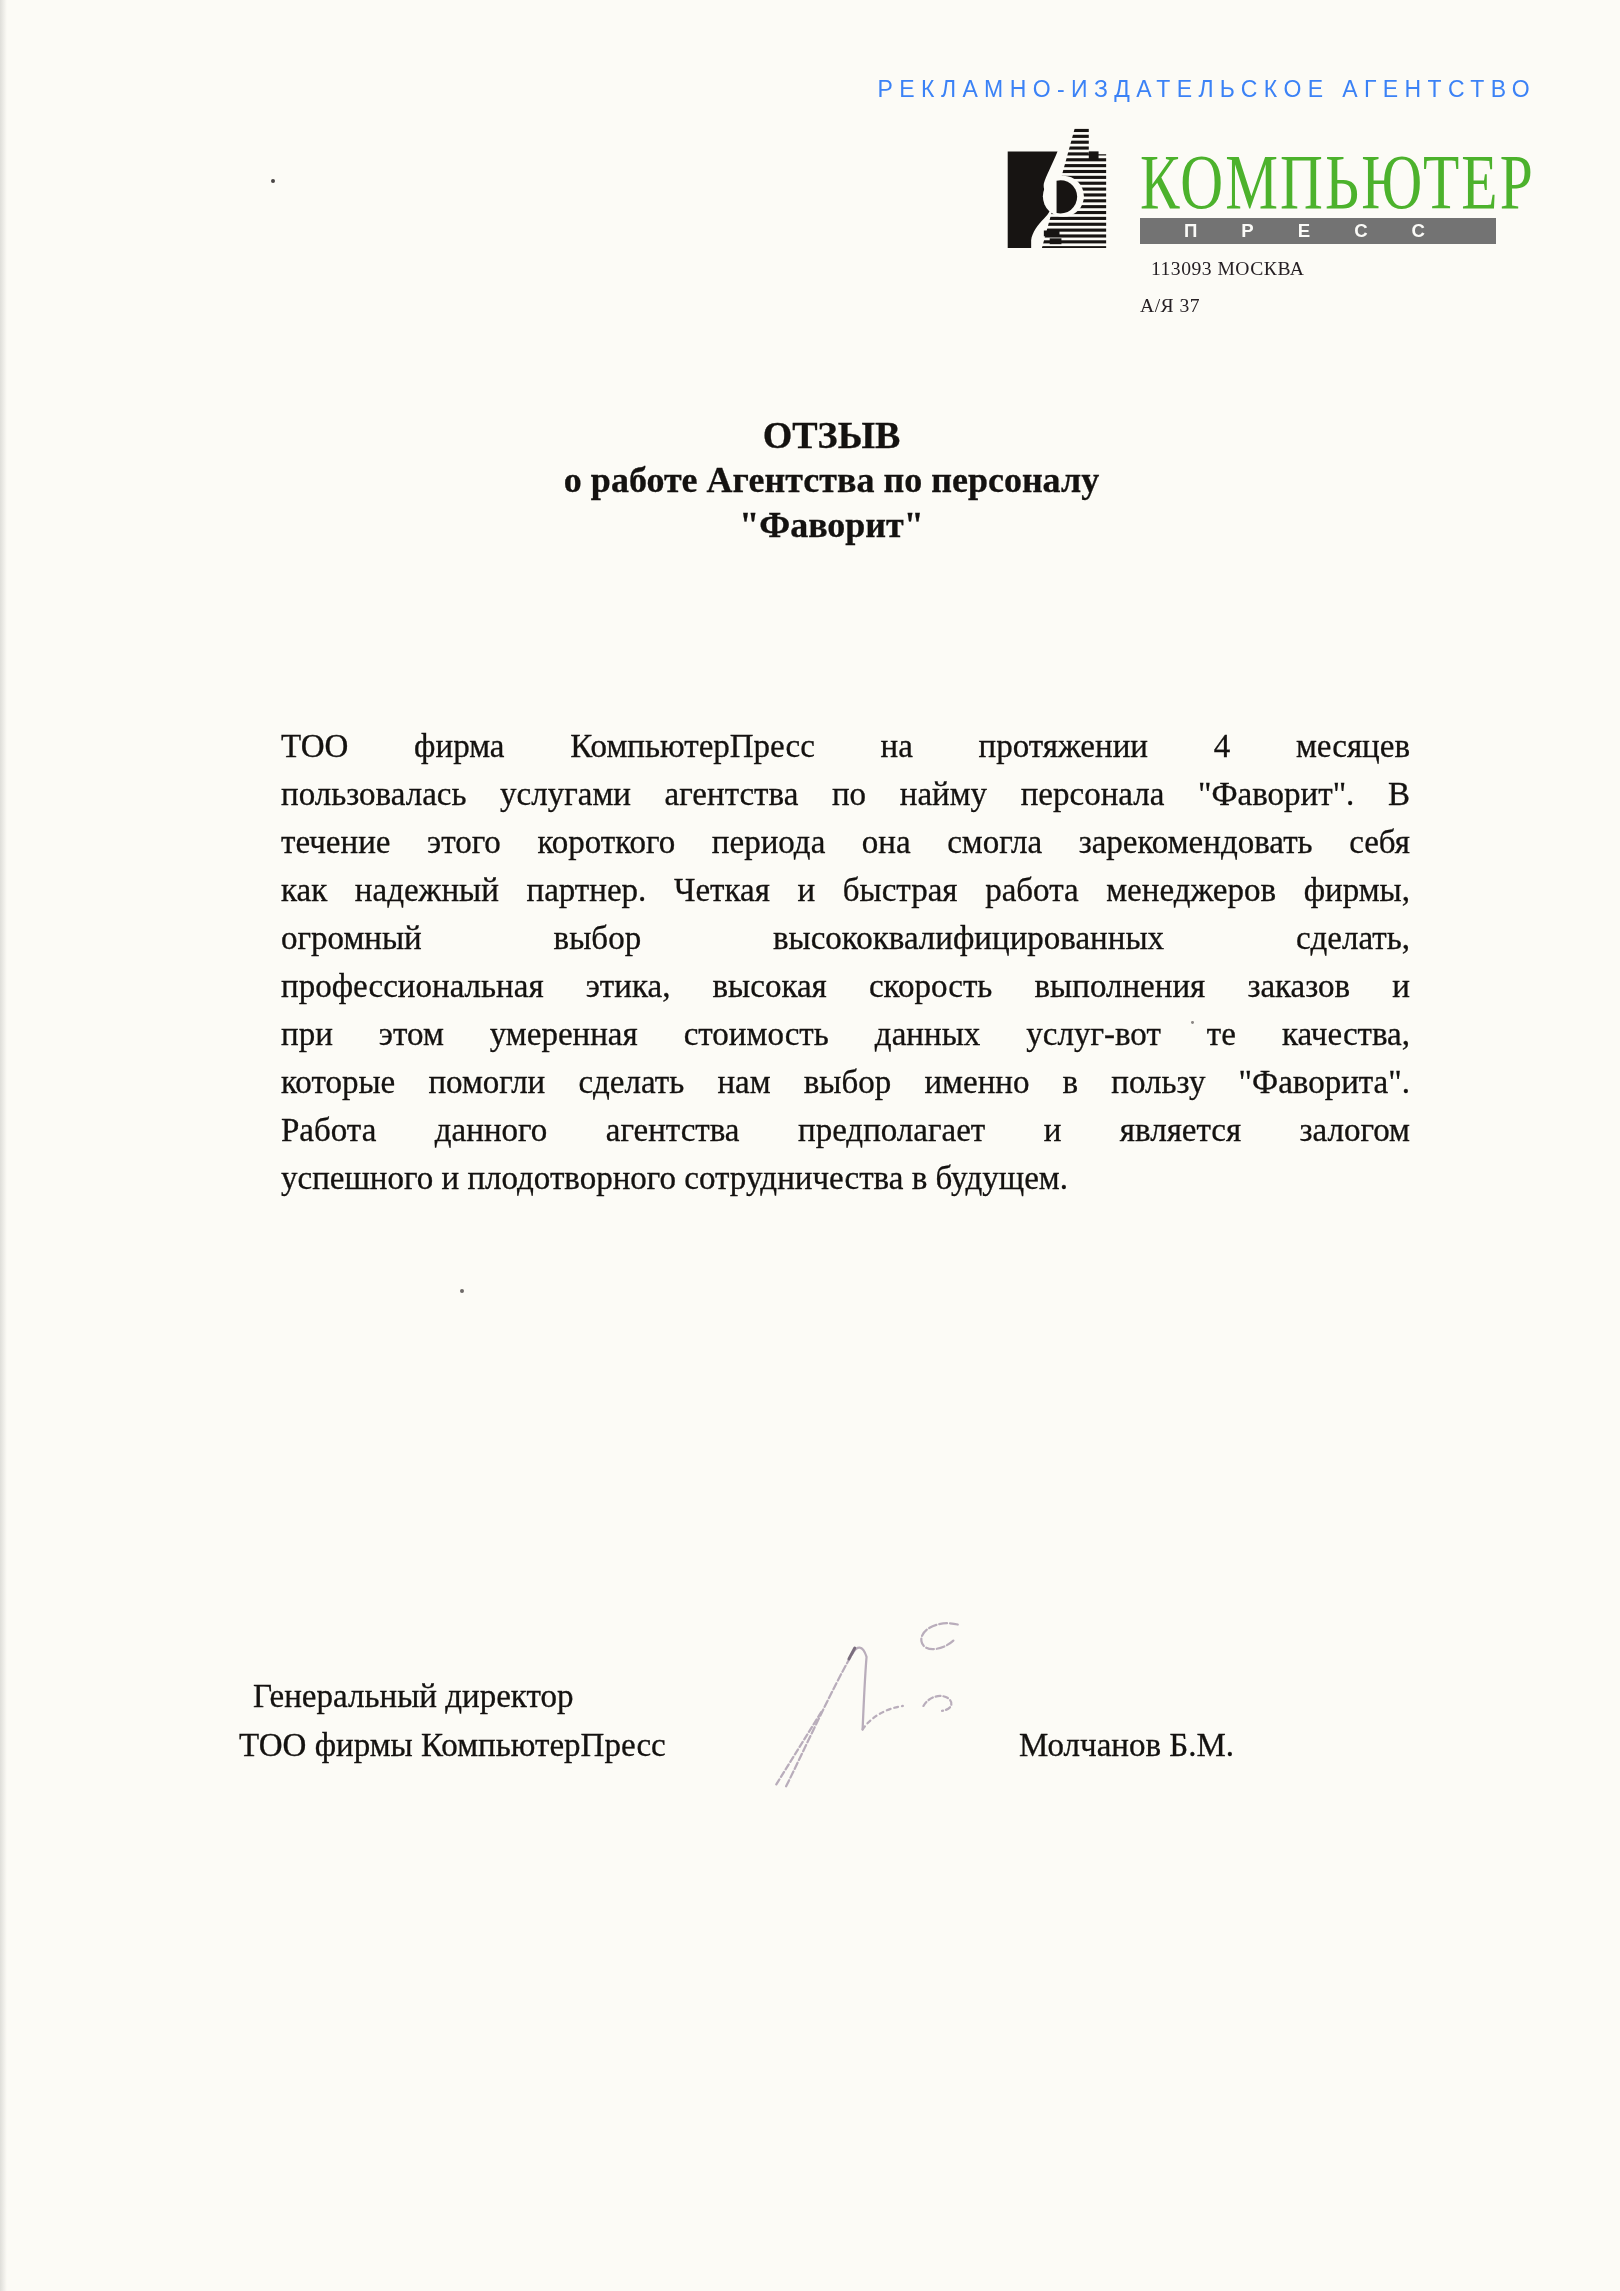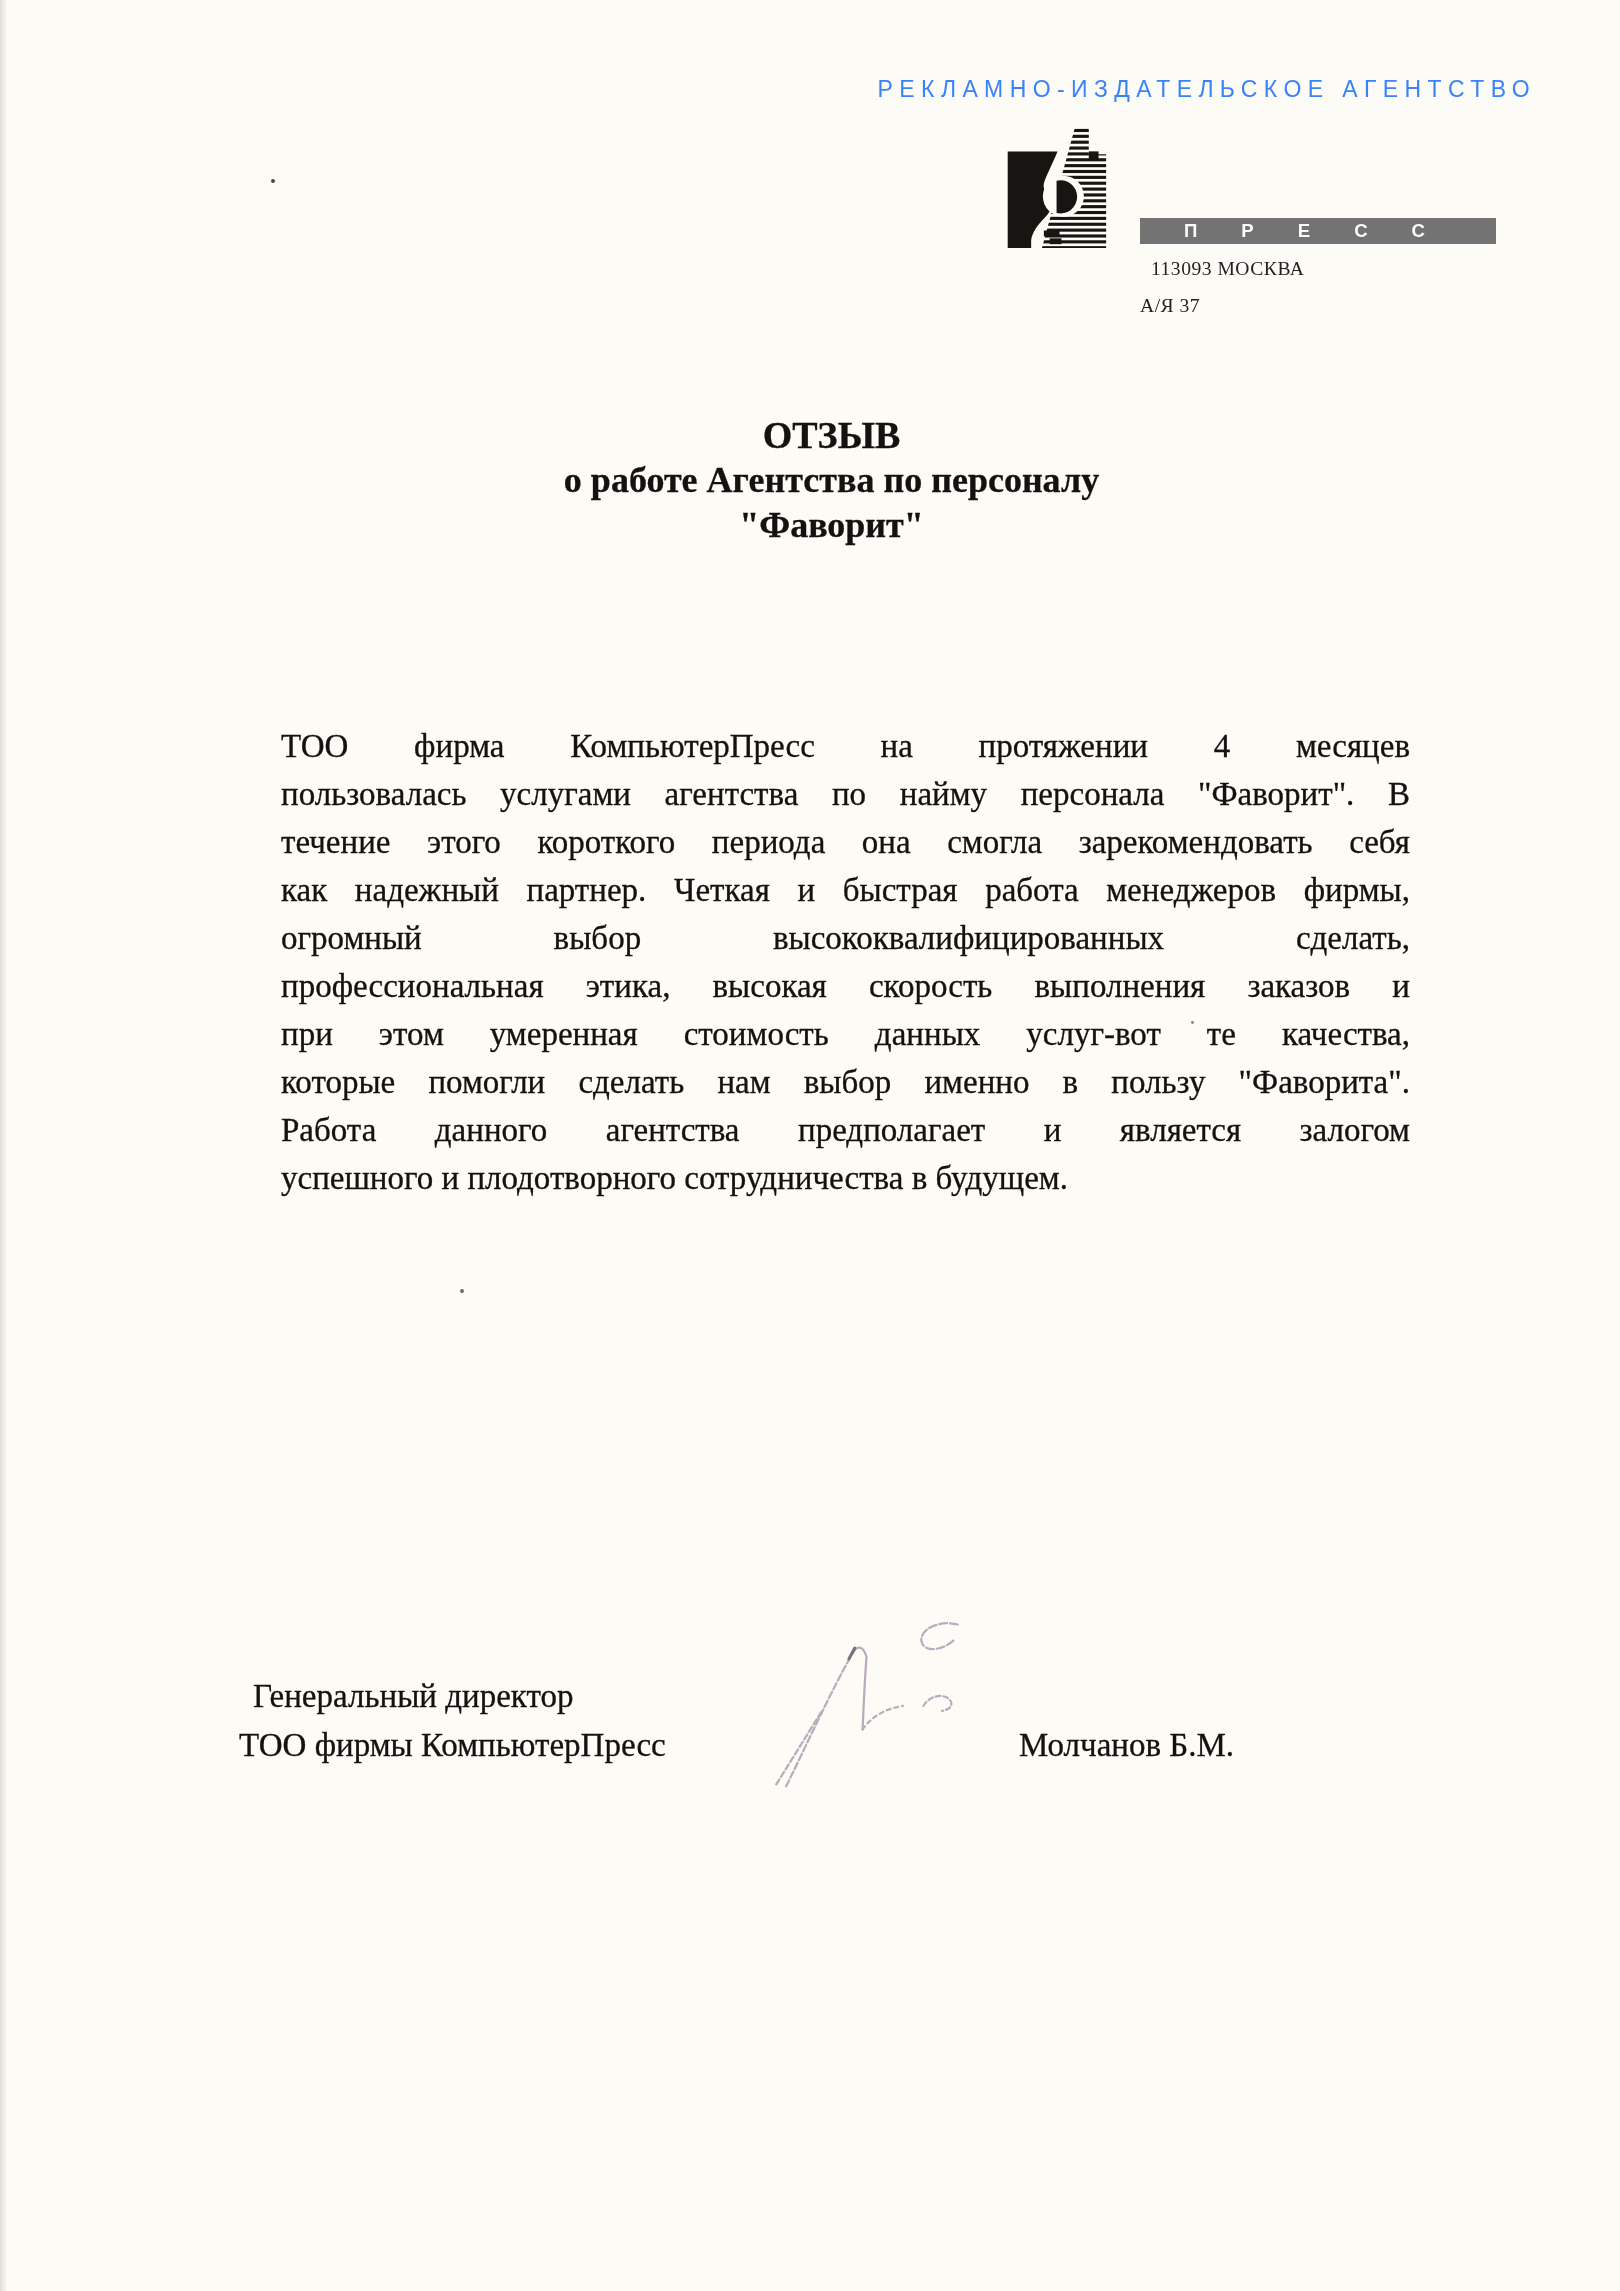--- a/index.html
+++ b/index.html
@@ -114,20 +114,23 @@
     </g>
     <rect x="96" y="27" width="10" height="8" fill="#171412"></rect>
     <path fill="#171412" d="M13,27 L64,27 C58,42 52,52 50,60 C49,66 52,70 56,74
              C60,80 58,88 50,96 C44,102 38,110 37,118 L37,126 L13,126 Z"></path>
     <circle cx="70" cy="73" r="21" fill="#fcfbf6"></circle>
     <path d="M63,57 A17,17 0 1 1 63,90 Z" fill="#171412"></path>
     <rect x="50" y="108" width="16" height="6" fill="#171412"></rect>
     <rect x="56" y="116" width="12" height="6" fill="#171412"></rect>
   </svg>
 
+  <div class="wordmark">
+    <span>КОМПЬЮТЕР</span>
+  </div>
   <div class="press-bar">
     <span>ПРЕСС</span>
   </div>
   <div class="address-1">113093 МОСКВА</div>
   <div class="address-2">А/Я 37</div>
 
   <div class="title-block">
     <div class="t1">ОТЗЫВ</div>
     <div class="t2">о работе Агентства по персоналу</div>
     <div class="t3">"Фаворит"</div>

